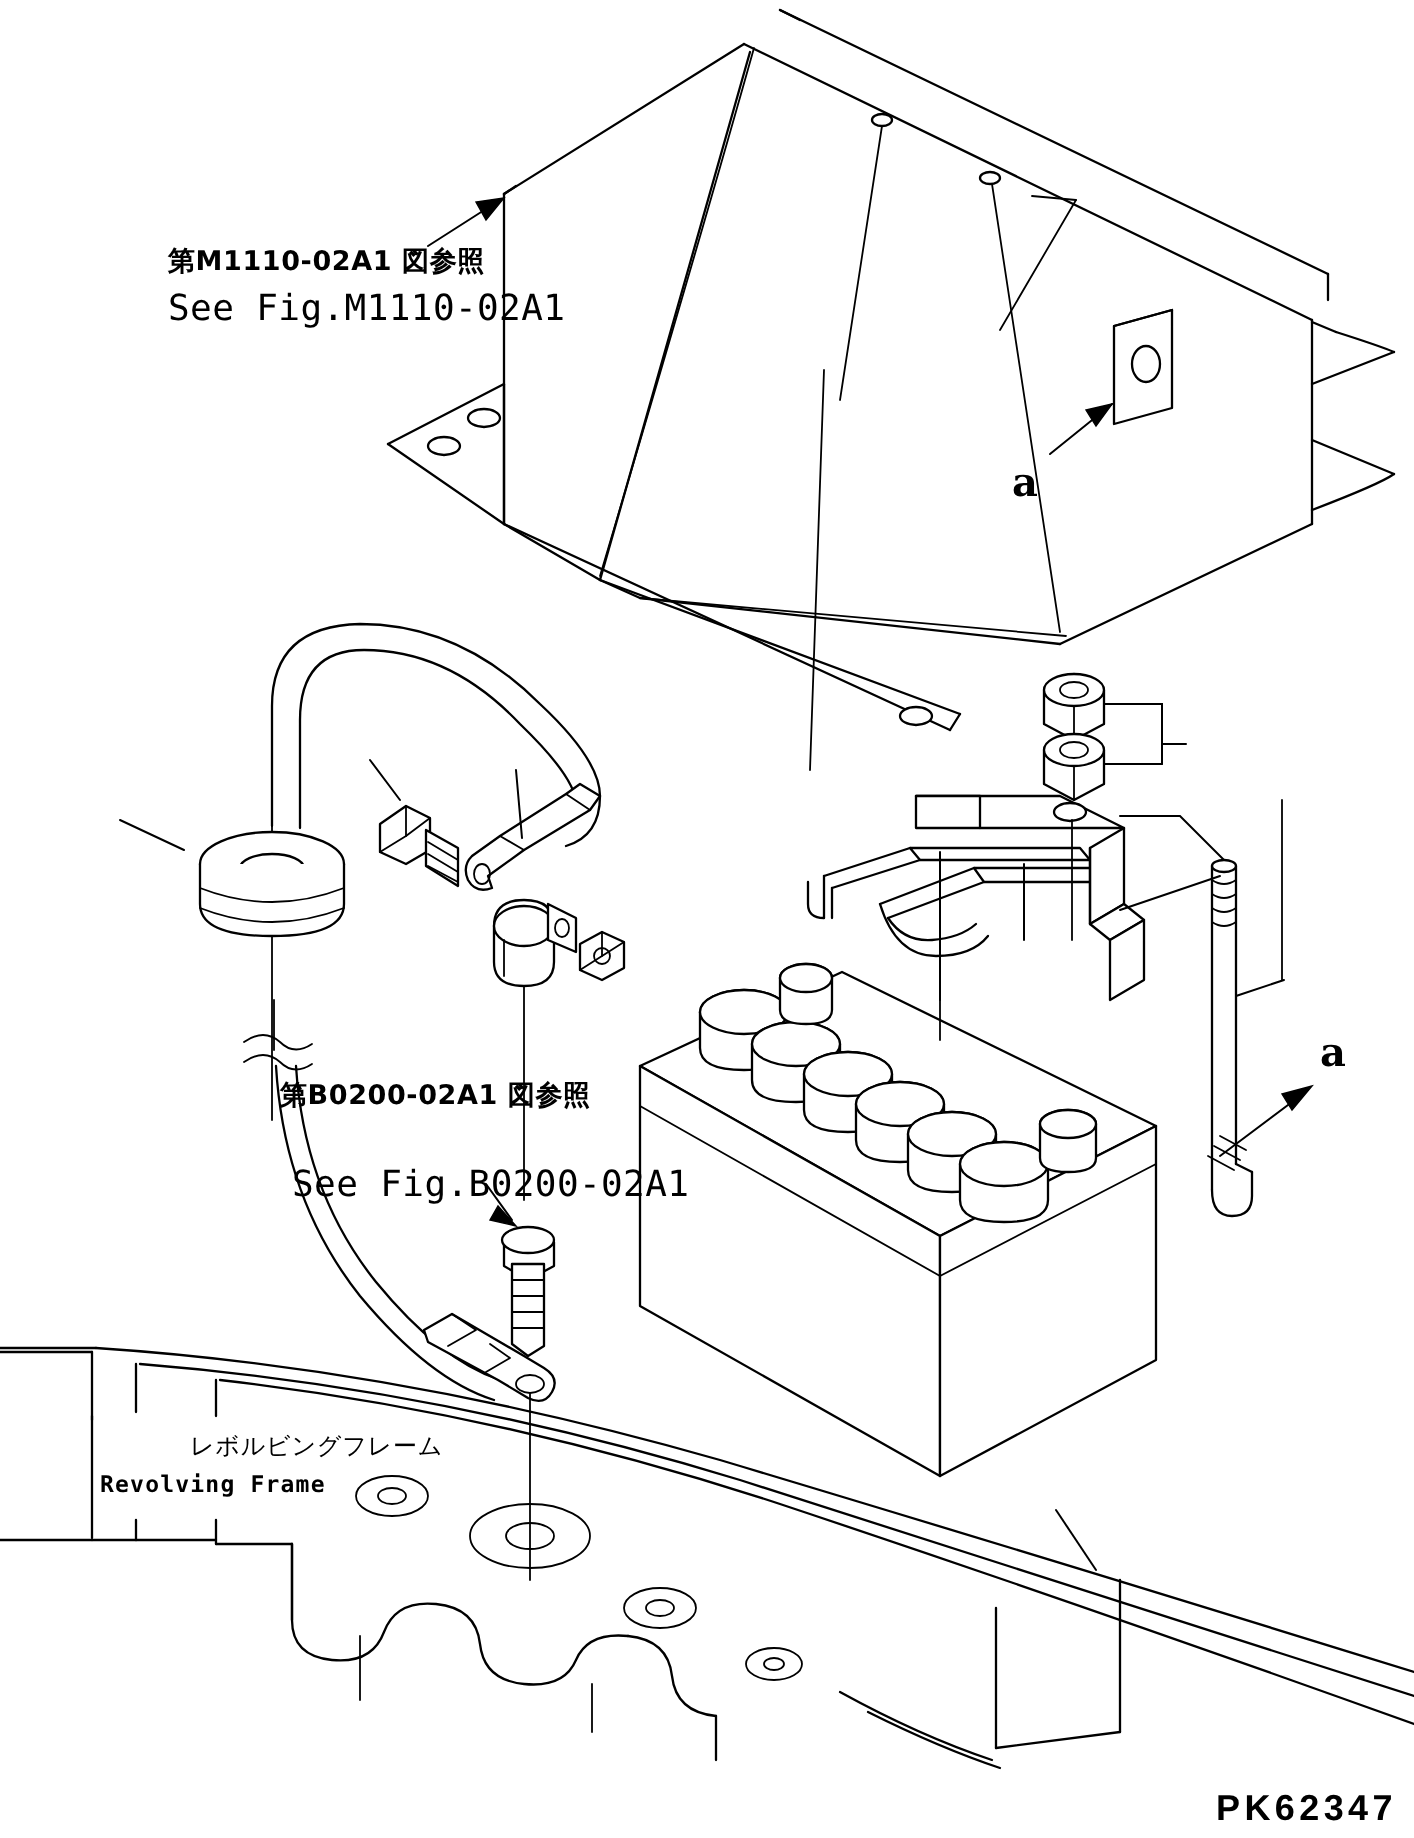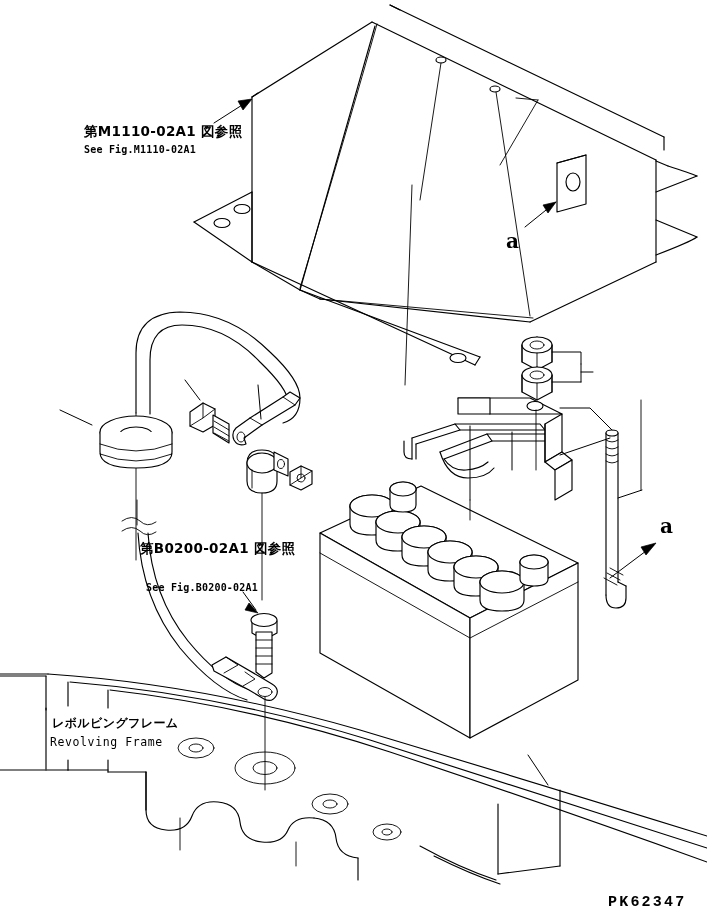--- a/index.html
+++ b/index.html
@@ -31,45 +31,46 @@
     line-height: 1.18;
   }
   .jp {
     font-family: "DejaVu Sans", sans-serif;
     font-size: 13.5px;
     font-weight: 700;
     letter-spacing: 0.3px;
   }
   .en {
     font-family: "DejaVu Sans Mono", monospace;
-    font-size: 10px;
-    font-weight: 700;
+    font-size: 18px;
+    font-weight: 400;
     letter-spacing: 0.2px;
   }
   .jp-small {
     font-family: "DejaVu Sans", sans-serif;
     font-size: 12px;
-    font-weight: 700;
+    font-weight: 400;
     letter-spacing: 0.4px;
+    margin-left: 43px;
   }
   .en-small {
     font-family: "DejaVu Sans Mono", monospace;
     font-size: 11.5px;
-    font-weight: 400;
+    font-weight: 700;
     letter-spacing: 0.6px;
   }
   .callout {
     font-family: "DejaVu Serif", serif;
     font-size: 20px;
     font-weight: 700;
     font-style: normal;
   }
   .partno {
-    font-family: Liberation Mono, monospace;
-    font-size: 15px;
+    font-family: Liberation Sans, sans-serif;
+    font-size: 18px;
     font-weight: 700;
     letter-spacing: 2.2px;
   }
   
   #artwork .ln {
     fill: none;
     stroke: #000000;
     stroke-width: 1.15;
     stroke-linecap: round;
     stroke-linejoin: round;

